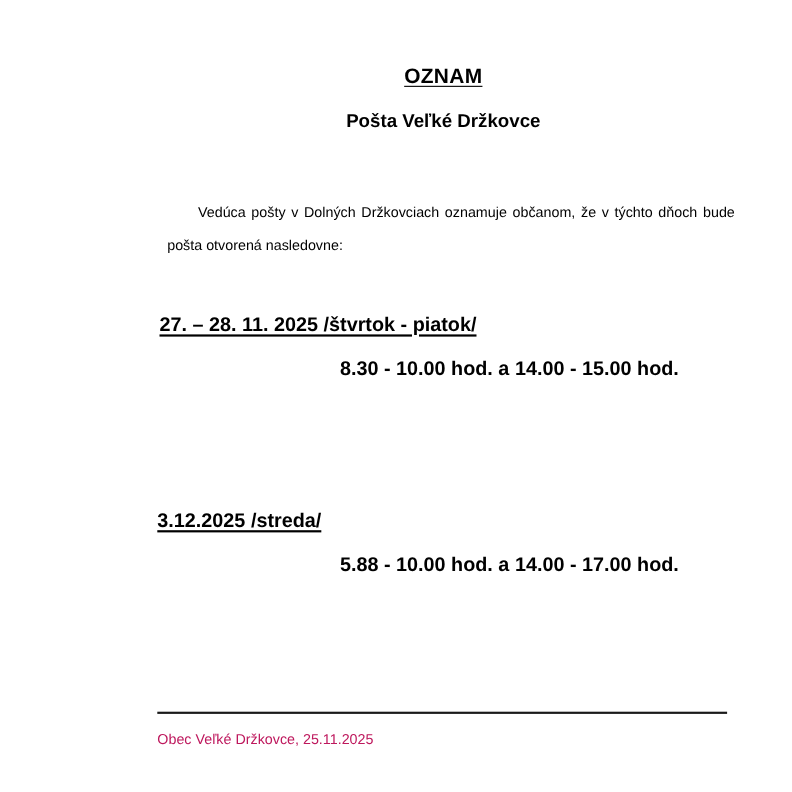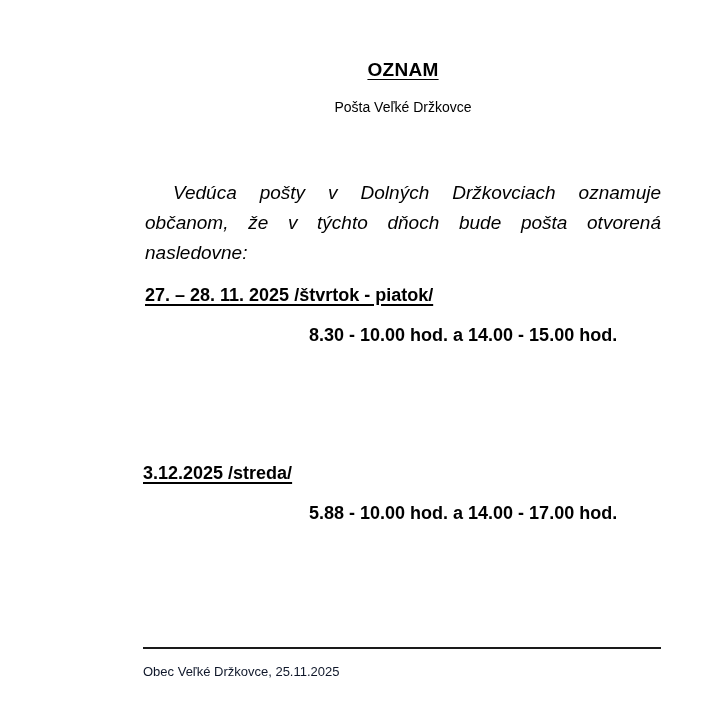--- a/index.html
+++ b/index.html
@@ -35,38 +35,37 @@
   .doc-title {
     font-size: 19px;
     font-weight: bold;
     letter-spacing: 0.3px;
     text-decoration: underline;
     text-underline-offset: 3px;
     line-height: 1.25;
   }
   .doc-subtitle {
     margin-top: 17px;
-    font-size: 14px;
-    font-weight: normal;
+    font-size: 17px;
+    font-weight: bold;
     line-height: 1.25;
   }
 
   
   .intro {
     position: absolute;
-    left: 101px;
+    left: 108px;
     top: 178px;
     width: 516px;
-    font-size: 19px;
+    font-size: 13px;
     line-height: 30px;
     text-align: justify;
     text-justify: inter-word;
     text-indent: 28px;
     font-weight: normal;
-    font-style: italic;
   }
 
   
   .schedule {
     position: absolute;
     left: 0;
     top: 282px;
     width: 720px;
   }
   .entry {
@@ -106,21 +105,21 @@
     height: 0;
     border-top: 2px solid #1a1a1a;
   }
   .footer-text {
     position: absolute;
     left: 99px;
     top: 663px;
     font-size: 13px;
     font-weight: normal;
     font-family: "Liberation Sans", sans-serif;
-    color: #0f172a;
+    color: #be185d;
     line-height: 18px;
     white-space: nowrap;
   }
 </style>
 </head>
 <body>
 
 <div class="page">
 
   <div class="title-block">

